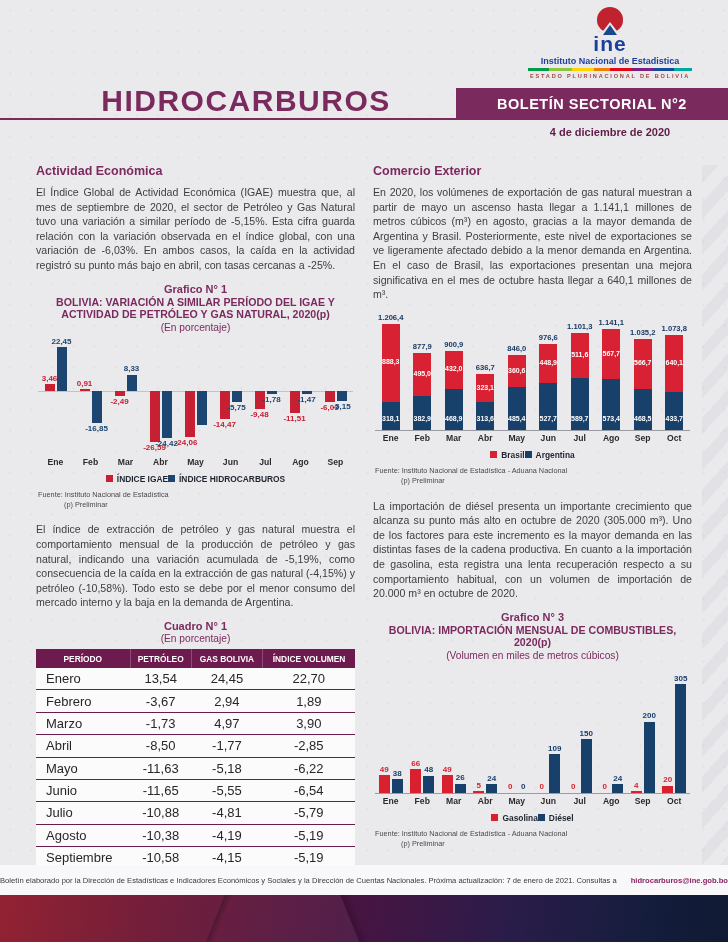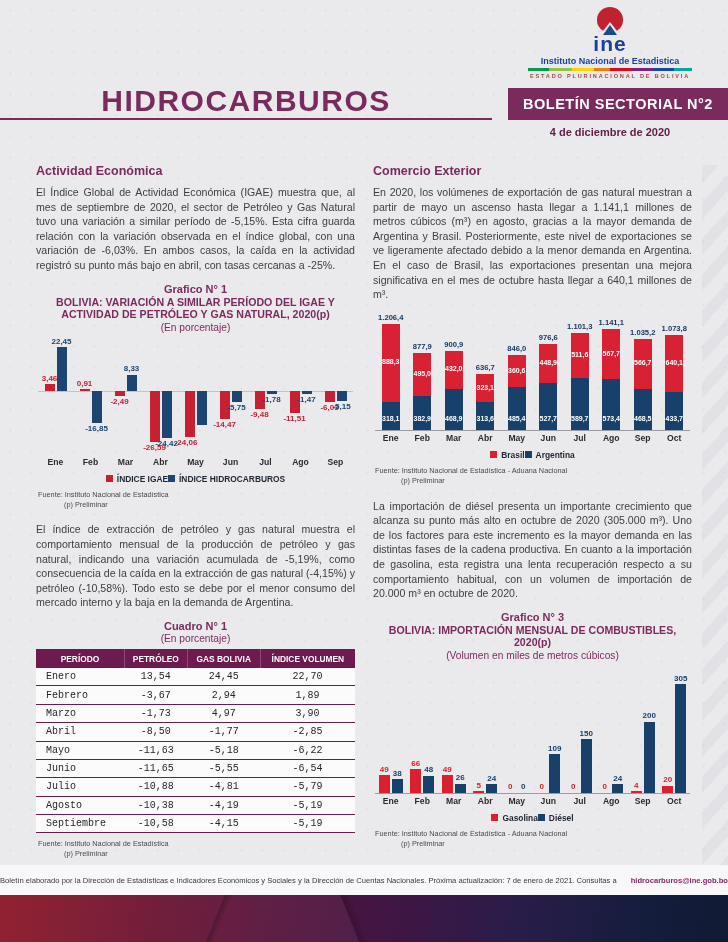--- a/index.html
+++ b/index.html
@@ -20,21 +20,21 @@
         border-left:7px solid transparent;border-right:7px solid transparent;border-bottom:10px solid #174a8c;}
   .logo-brand{font-size:21px;font-weight:bold;color:#1c3f9b;letter-spacing:1px;line-height:1;margin-top:-2px;}
   .logo-inst{font-size:9px;font-weight:bold;color:#1c3f9b;margin-top:2px;white-space:nowrap;}
   .logo-rainbow{height:3px;margin:2px 8px 2px;background:linear-gradient(to right,
         #009b48 0 13%, #8cc63e 13% 27%, #ffd400 27% 40%, #ef7d00 40% 50%,
         #e30613 50% 63%, #7a2182 63% 76%, #134a9c 76% 89%, #00a99d 89% 100%);}
   .logo-state{font-size:5.6px;letter-spacing:1.8px;color:#a3493e;font-weight:bold;white-space:nowrap;}
   .masthead-title{position:absolute;left:0;top:84px;width:492px;text-align:center;
         font-size:30px;font-weight:bold;letter-spacing:1.5px;color:#7b2a5e;}
   .masthead-rule{position:absolute;left:0;top:118px;width:492px;border-bottom:2px solid #7b2a5e;}
-  .banner{position:absolute;right:0;top:88px;width:220px;height:32px;background:#7b2a5e;color:#fff;
+  .banner{position:absolute;right:0;top:88px;width:272px;height:32px;background:#7b2a5e;color:#fff;
         display:flex;align-items:center;justify-content:center;font-size:14.5px;font-weight:bold;letter-spacing:.5px;}
   .issue-date{position:absolute;right:0;top:126px;width:236px;text-align:center;
         font-size:11px;font-weight:bold;color:#5e1c47;}
   
   .body{position:relative;display:flex;gap:18px;padding:10px 36px 0 36px;}
   .col{width:321px;}
   .section-h{font-size:12.5px;font-weight:bold;color:#7b2a5e;margin:4px 0 7px;}
   .para{font-size:10.6px;line-height:1.38;color:#3e3e40;text-align:justify;margin:0 0 10px;}
   .gtitle{color:#7b2a5e;text-align:center;margin:6px 6px 4px;}
   .gtitle .gname{font-weight:bold;font-size:11px;}
@@ -54,22 +54,22 @@
   .legend{display:flex;justify-content:center;margin:7px 0 2px;}
   .legend-item{display:flex;align-items:center;gap:4px;font-size:8.4px;font-weight:bold;color:#1e2430;}
   .legend-item .sw{width:7px;height:7px;display:inline-block;}
   .fuente{font-size:7.3px;color:#4a4a4e;margin:6px 0 0 2px;line-height:1.35;}
   .fuente .note{margin-left:26px;}
   
   table.cuadro{width:100%;border-collapse:collapse;margin-top:5px;}
   table.cuadro th{background:#6d1b4e;color:#fff;font-size:8.4px;font-weight:bold;padding:4.5px 2px;
         border-left:1px solid #8f4a76;}
   table.cuadro th:first-child{border-left:none;}
-  table.cuadro td{font-size:10px;color:#27272a;background:#fbfbfc;padding:3.2px 2px;text-align:center;
-        border-bottom:1.4px solid #6d1b4e;font-family:Liberation Mono, monospace;}
+  table.cuadro td{font-size:13px;color:#27272a;background:#fbfbfc;padding:3.2px 2px;text-align:center;
+        border-bottom:1.4px solid #6d1b4e;}
   table.cuadro td:first-child{text-align:left;padding-left:10px;}
   
   .footnote{position:absolute;left:0;right:0;bottom:47px;height:30px;background:#f8f7f9;
         display:flex;align-items:center;justify-content:space-between;font-size:7.6px;color:#39393d;}
   .footnote .email{font-weight:bold;color:#8a2765;text-decoration:none;cursor:pointer;}
   .footer-art{position:absolute;left:0;right:0;bottom:0;height:47px;
         background:
           linear-gradient(112deg, rgba(0,0,0,0) 30%, rgba(0,0,0,.22) 30.2%, rgba(0,0,0,0) 31.2%),
           linear-gradient(68deg, rgba(255,255,255,.05) 48%, rgba(0,0,0,.18) 48.2%, rgba(0,0,0,0) 49.4%),
           linear-gradient(100deg, #8c1626 0%, #6d1230 20%, #4b1340 46%, #2a1c4a 70%, #131d3b 90%, #101a33 100%);}

